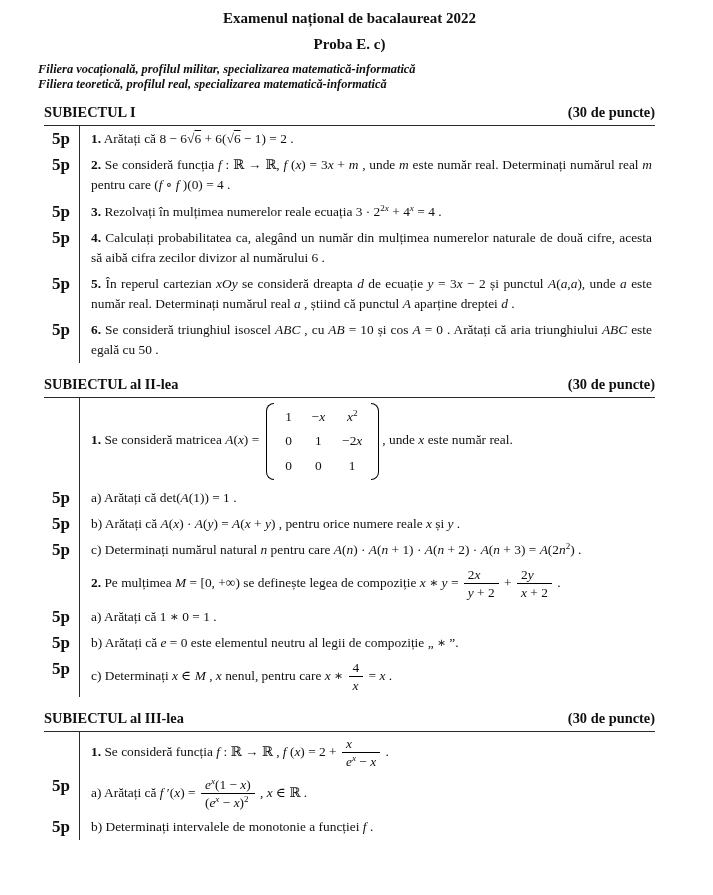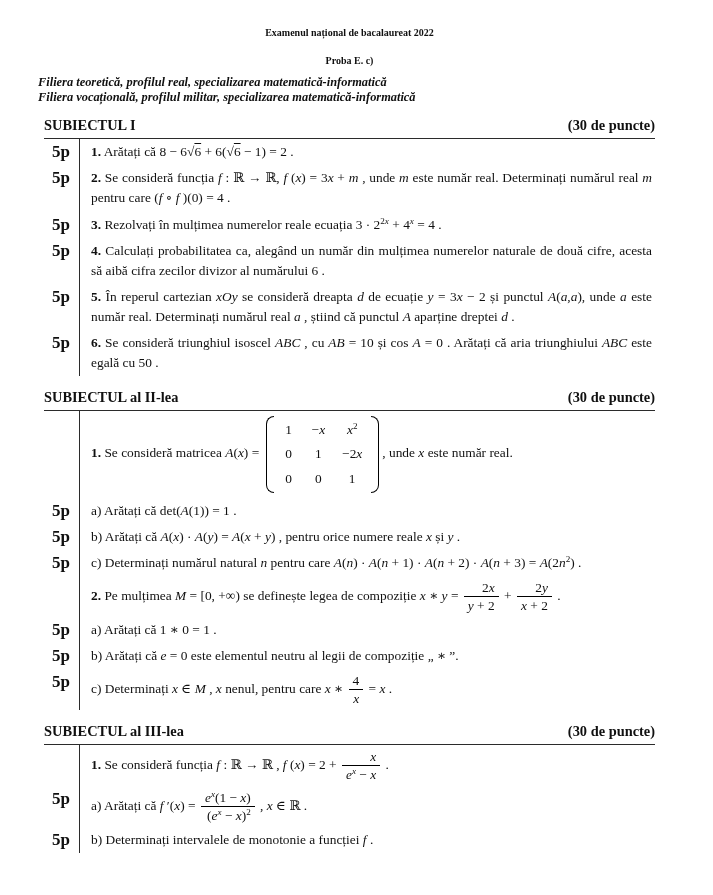--- a/index.html
+++ b/index.html
@@ -7,58 +7,58 @@
     position:relative;
     width:713px; height:895px;
     box-sizing:border-box;
     padding:10px 58px 4px 44px;
     font-family:"Liberation Serif","DejaVu Serif",serif;
     font-size:13.4px;
     color:var(--text,#101010);
     overflow:hidden;
     background:#ffffff;
   }
-  .hdr-title { text-align:center; font-weight:bold; font-size:10px; margin-bottom:9px;margin-top:17px; }
+  .hdr-title { text-align:center; font-weight:bold; font-size:15px; margin-bottom:9px; }
   .hdr-title.tight { margin-bottom:2px; }
   .variant { text-align:right; font-weight:bold; font-size:13.6px; margin-bottom:3px; }
   .filiera { font-weight:bold; font-style:italic; font-size:12.4px; line-height:1.18; margin-left:-6px; }
   .bullets { margin:3px 0 0 0; padding-left:25px; font-weight:bold; font-size:13px; }
   .bullets li { margin:1px 0; line-height:1.25; }
   .subject-head { display:flex; justify-content:space-between; align-items:baseline;
                   font-weight:bold; font-size:14.4px; margin:13px 0 4px 0; }
   .block { border-top:1.5px solid var(--rule,#2b2b2b); }
   .prow { display:flex; align-items:stretch; }
   .pts  { flex:0 0 35px; width:35px; box-sizing:border-box; font-weight:bold;
           padding:3px 0 0 8px; font-size:17px;font-family:Liberation Serif, serif; }
   .content { flex:1; border-left:1.3px solid var(--rule,#2b2b2b);
              padding:3px 3px 3px 11px; text-align:justify; line-height:1.5; }
   .content i { font-family:"Liberation Serif","DejaVu Serif",serif; }
   sup { font-size:0.68em; line-height:0; }
-  .frac { display:inline-block; text-align:right; vertical-align:middle;
+  .frac { display:inline-block; text-align:left; vertical-align:middle;
           line-height:1.12; margin:1px 2px; }
   .frac .num { display:block; border-bottom:1px solid #000; padding:0 4px 1px; }
   .frac .den { display:block; padding:1px 4px 0; }
   .sqrt { white-space:nowrap; }
   .ov { text-decoration:overline; }
   .matrix { display:inline-flex; align-items:stretch; vertical-align:middle; margin:2px 3px; }
   .mgrid { display:grid; grid-template-columns:auto auto auto; column-gap:17px; row-gap:4px;
            padding:4px 9px; text-align:center; align-items:center; }
   .mgrid span { min-width:12px; display:inline-block; }
   .par { width:7px; }
   .pl { border:1.5px solid #000; border-right:none; border-radius:9px 0 0 9px; }
   .pr { border:1.5px solid #000; border-left:none; border-radius:0 9px 9px 0; }
 </style>
 </head>
 <body>
 
 <div class="page">
   <div class="hdr-title">Examenul național de bacalaureat 2022</div>
   <div class="hdr-title">Proba E. c)</div>
+  <div class="filiera">Filiera vocațională, profilul militar, specializarea matematică-informatică</div>
   <div class="filiera">Filiera teoretică, profilul real, specializarea matematică-informatică</div>
-  <div class="filiera">Filiera vocațională, profilul militar, specializarea matematică-informatică</div>
   <div id="subjects">
   <section class="subject">
     <div class="subject-head">
       <span class="subject-title">SUBIECTUL I</span>
       <span class="subject-points">(30 de puncte)</span>
     </div>
     <div class="block">
   <div class="prow">
     <div class="pts">5p</div>
     <div class="content"><b>1.</b> Arătați că 8 − 6<span class="sqrt">√<span class="ov">6</span></span> + 6<span class="sqrt">(√<span class="ov">6</span> − 1)</span> = 2 .</div>

